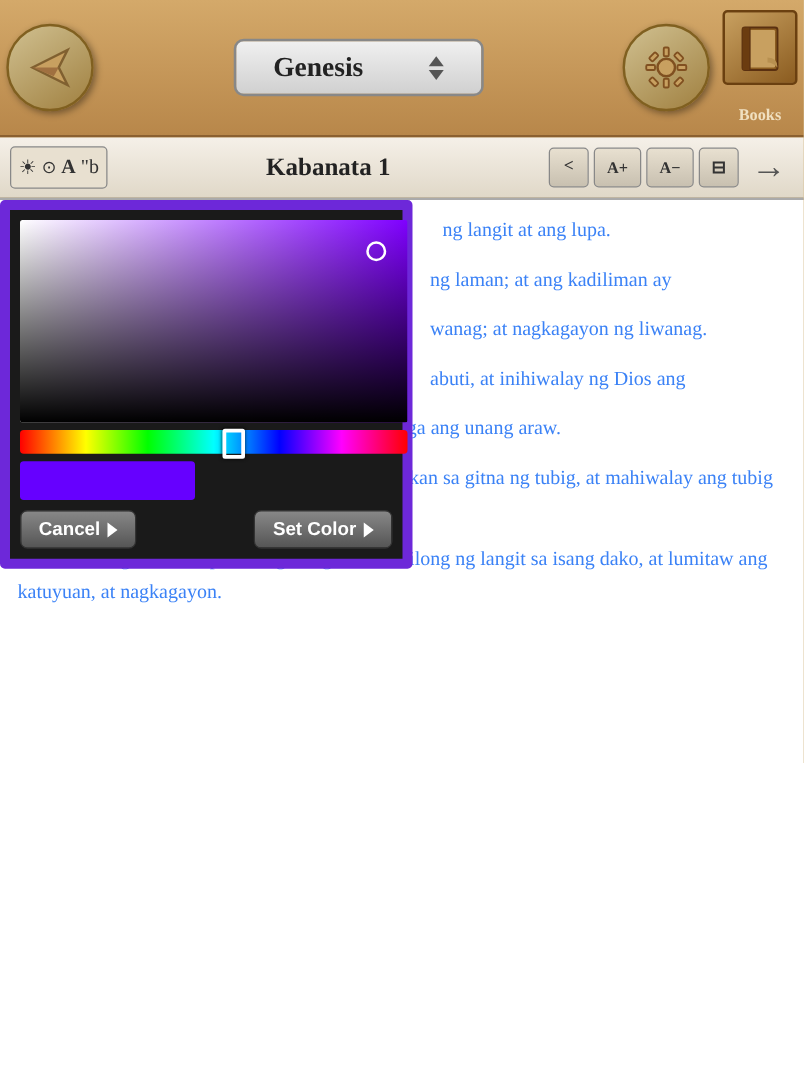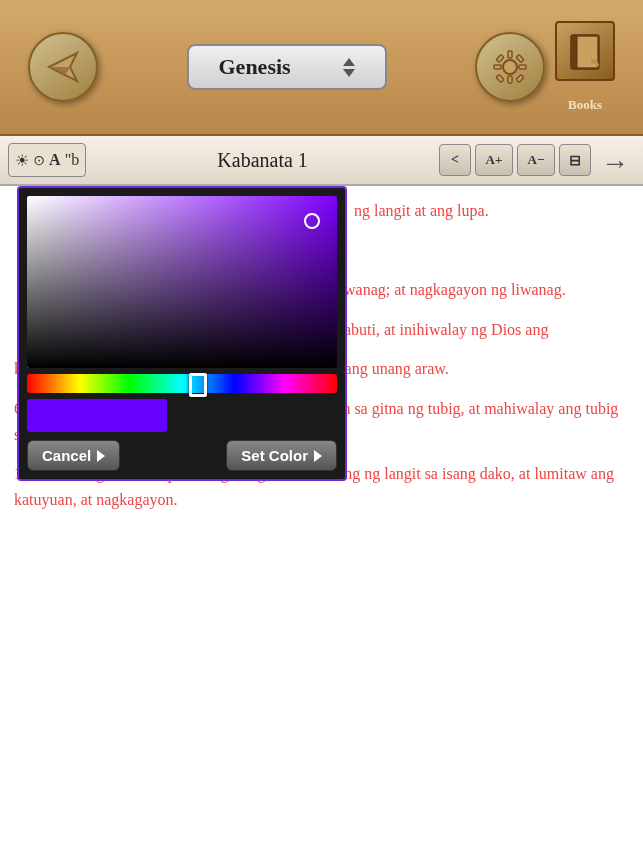--- a/index.html
+++ b/index.html
@@ -8,25 +8,25 @@
       height: 857px;
       overflow: hidden;
       font-family: 'Georgia', serif;
       background: #c8a96e;
       position: relative;
     }
 
     
     .header {
       background: linear-gradient(180deg, #d4a96a 0%, #b8874a 100%);
-      height: 136px;
+      height: 110px;
       display: flex;
       align-items: center;
       justify-content: space-between;
-      padding: 0 28px;
+      padding: 0 5px;
       border-bottom: 2px solid #8b6030;
     }
 
     .header-left-btn {
       width: 70px;
       height: 70px;
       background: linear-gradient(145deg, #d0c090, #a08040);
       border-radius: 50%;
       border: 2px solid #806020;
       display: flex; align-items: center; justify-content: center;
@@ -142,21 +142,21 @@
     .toolbar-icon {
       font-size: 16px;
       color: #333;
       cursor: pointer;
     }
 
     .chapter-title {
       flex: 1;
       text-align: center;
       font-size: 20px;
-      font-weight: normal;
+      font-weight: bold;
       color: #222;
     }
 
     .nav-controls {
       display: flex;
       align-items: center;
       gap: 4px;
     }
 
     .nav-btn {
@@ -186,25 +186,25 @@
       position: relative;
       background: #fff;
       height: calc(857px - 110px - 50px);
       overflow: hidden;
     }
 
     
     .color-picker-overlay {
       position: absolute;
       top: 0;
-      left: 17px;
+      left: 0;
       width: 330px;
       height: 295px;
       background: #1a1a1a;
-      border: 2px solid #6d28d9;
+      border: 8px solid #6d28d9;
       border-radius: 4px;
       z-index: 100;
       padding: 8px;
       display: flex;
       flex-direction: column;
       gap: 6px;
     }
 
     .color-gradient-box {
       position: relative;
@@ -306,21 +306,21 @@
     
     .text-content {
       position: absolute;
       top: 0;
       left: 0;
       right: 0;
       bottom: 0;
       padding: 12px 14px;
       font-size: 16px;
       line-height: 1.6;
-      color: #ef4444;
+      color: #3b82f6;
       overflow-y: auto;
     }
 
     .text-content p {
       margin-bottom: 14px;
     }
   </style>
 </head>
 <body>
 
@@ -406,21 +406,21 @@
   </div>
 </div>
 
 <div class="content-area">
 
   <div class="text-content">
     <p style="padding-left: 340px;">
       <span>ng langit at ang lupa.</span>
     </p>
     <p style="padding-left: 330px;">
-      <br>
+      <span>ng laman; at ang kadiliman ay</span><br>
     </p>
     <p style="padding-left: 330px;">
       <span>wanag; at nagkagayon ng liwanag.</span>
     </p>
     <p style="padding-left: 330px;">
       <span>abuti, at inihiwalay ng Dios ang</span>
     </p>
     <p style="padding-left:0">
       <span>kadiliman na Gaob. At nagkahapon at nagkaumaga ang unang araw.</span>
     </p>

